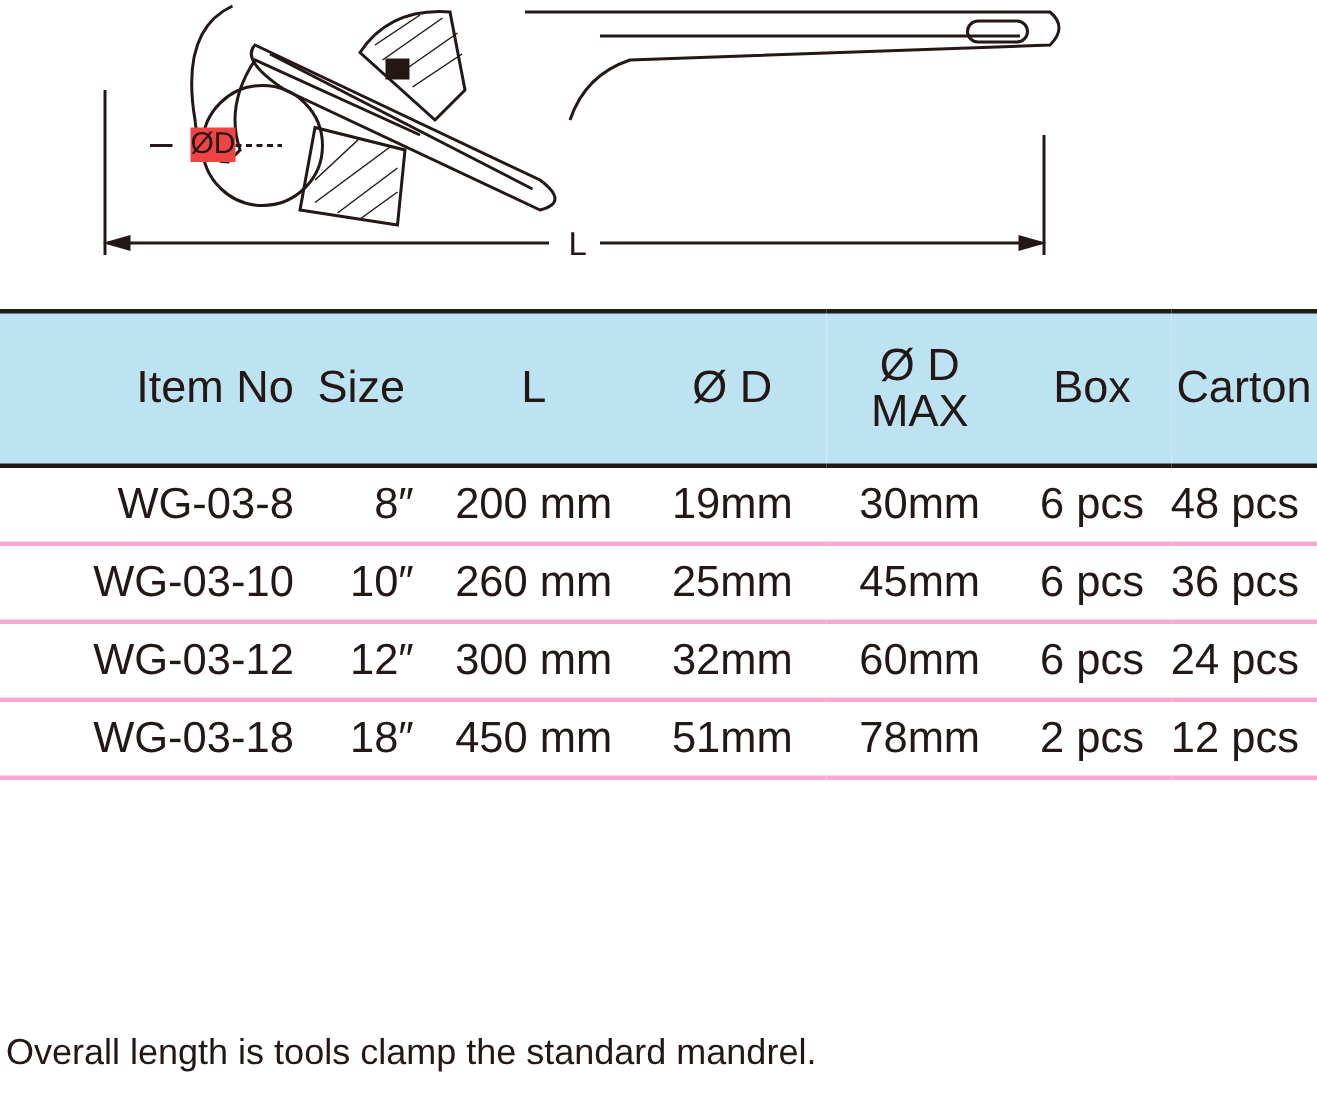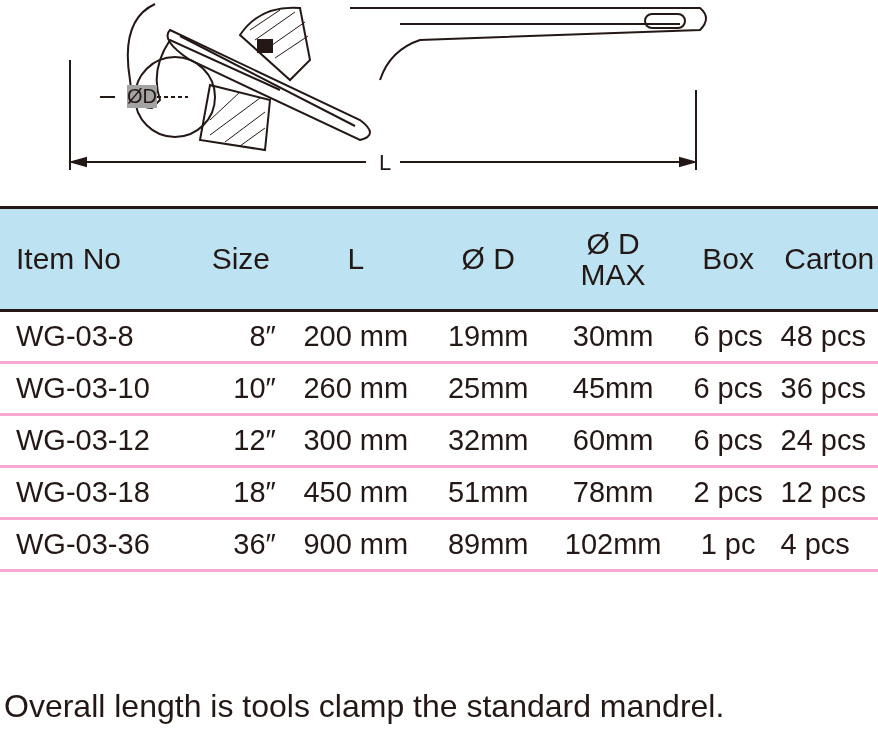--- a/index.html
+++ b/index.html
@@ -3,30 +3,30 @@
 <meta charset="utf-8">
 <style>
   html, body { margin:0; padding:0; background:#ffffff; }
   body { width:878px; height:732px; position:relative; overflow:hidden;
          font-family:"Liberation Sans", "DejaVu Sans", sans-serif; color:#231815; }
   .drawing { position:absolute; left:60px; top:0; width:650px; height:180px; }
   .spec-table { position:absolute; left:0; top:206px; width:878px; border-collapse:collapse; }
   .spec-table th { background:#bde3f2; font-weight:normal; font-size:30px; height:100px;
     border-top:3px solid #231815; border-bottom:3px solid #231815; padding:0; line-height:1.05; }
   .spec-table td { font-size:29px; height:49px; padding:0; border-bottom:3px solid #f9a8d4; white-space:nowrap; }
-  .c1 { width:180px; text-align:left; padding-left:16px !important; }
+  .c1 { width:180px; text-align:right; padding-left:16px !important; }
   .c2 { width:80px; text-align:right; padding-right:10px !important; }
   .c3 { width:140px; text-align:center; }
   .c4 { width:125px; text-align:center; }
   .c5 { width:125px; text-align:center; }
   .c6 { width:105px; text-align:center; }
   .c7 { text-align:left; padding-right:12px !important; }
   th.c2 { text-align:center; padding-right:0 !important; }
   th.c7 { text-align:center; padding-right:0 !important; }
-  .note { position:absolute; left:4px; top:688px; font-size:32px; white-space:nowrap; }
+  .note { position:absolute; left:4px; top:688px; font-size:24px; white-space:nowrap; }
 </style>
 </head>
 <body>
 
 <div class="drawing">
   <svg width="650" height="180" viewBox="0 0 650 180" fill="none" stroke="#231815" stroke-width="2">
 
     <path d="M290 8 L640 8 Q652 18 640 30 L360 40 Q330 50 320 80"></path>
     <path d="M340 24 L620 24"></path>
     <rect x="585" y="14" width="40" height="14" rx="7"></rect>
@@ -58,21 +58,21 @@
     <line x1="40" y1="97" x2="55" y2="97"></line>
     <line x1="90" y1="97" x2="128" y2="97" stroke-dasharray="4 3"></line>
 
     <line x1="10" y1="60" x2="10" y2="170"></line>
     <line x1="636" y1="90" x2="636" y2="170"></line>
     <line x1="12" y1="162" x2="306" y2="162"></line>
     <line x1="340" y1="162" x2="634" y2="162"></line>
     <path d="M12 162 L26 158 L26 166 Z" fill="#231815"></path>
     <path d="M634 162 L620 158 L620 166 Z" fill="#231815"></path>
   </svg>
-  <span style="position:absolute;left:67px;top:85px;font-size:20px;background:#a3a3a3;">ØD</span>
+  <span style="position:absolute;left:67px;top:85px;font-size:20px;background:#ef4444;">ØD</span>
   <span style="position:absolute;left:315px;top:150px;font-size:22px;background:#fff;padding:0 4px;">L</span>
 </div>
 
 <table class="spec-table">
   <thead>
     <tr>
       <th class="c1">Item No</th>
       <th class="c2">Size</th>
       <th class="c3">L</th>
       <th class="c4">Ø D</th>
@@ -114,25 +114,16 @@
     </tr>
     <tr>
       <td class="c1">WG-03-18</td>
       <td class="c2">18″</td>
       <td class="c3">450 mm</td>
       <td class="c4">51mm</td>
       <td class="c5">78mm</td>
       <td class="c6">2 pcs</td>
       <td class="c7">12 pcs</td>
     </tr>
-    <tr>
-      <td class="c1">WG-03-36</td>
-      <td class="c2">36″</td>
-      <td class="c3">900 mm</td>
-      <td class="c4">89mm</td>
-      <td class="c5">102mm</td>
-      <td class="c6">1 pc</td>
-      <td class="c7">4 pcs</td>
-    </tr>
   </tbody>
 </table>
 
 <div class="note">Overall length is tools clamp the standard mandrel.</div>
 
 </body></html>

